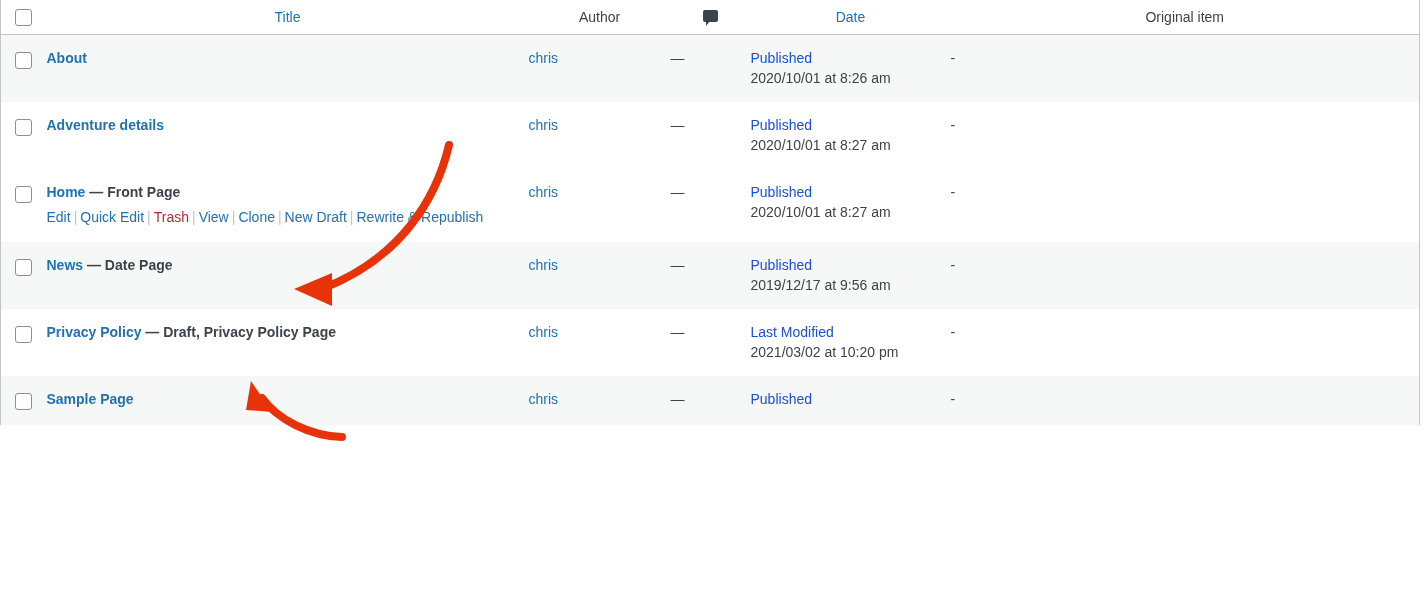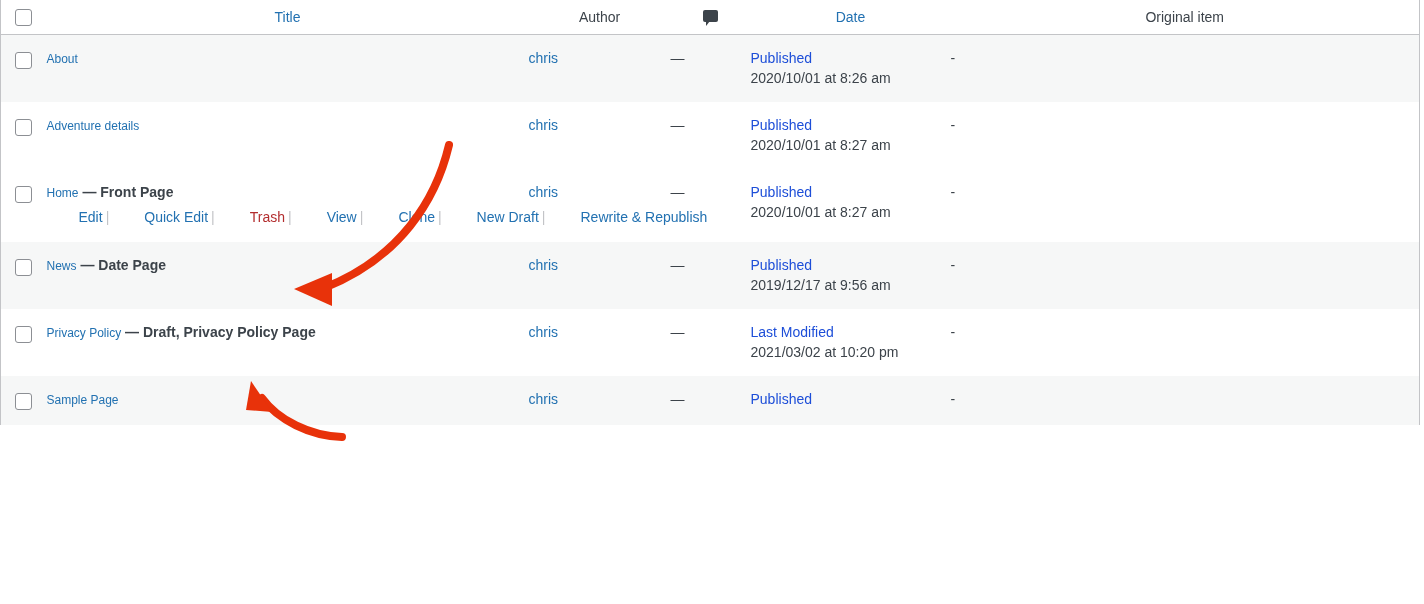--- a/index.html
+++ b/index.html
@@ -95,22 +95,22 @@
 
   tbody td {
     padding: 14px 0 14px 0;
     vertical-align: top;
     line-height: 1.4;
     font-size: 14px;
   }
   tbody td.cb-cell { padding-top: 15px; }
 
   .row-title {
-    font-weight: normal;
-    font-size: 12px;
+    font-weight: bold;
+    font-size: 14px;
     color: #2271b1;
     text-decoration: none;
     text-align: center;
   }
   .title-suffix {
     font-weight: bold;
     color: #3c434a;
   }
   .orig-link {
     font-weight: bold;
@@ -121,21 +121,20 @@
   .row-actions {
     margin-top: 4px;
     font-size: 14px;
     color: #c3c4c7;
     line-height: 1.5;
     white-space: nowrap;
   }
   .row-actions a {
     color: #2271b1;
     text-decoration: none;
-    margin-left: 32px;
   }
   .row-actions a.trash-link {
     color: #b32d2e;
   }
   .row-actions .sep {
     color: #c3c4c7;
     padding: 0 3px;
   }
 
   .author-link {

